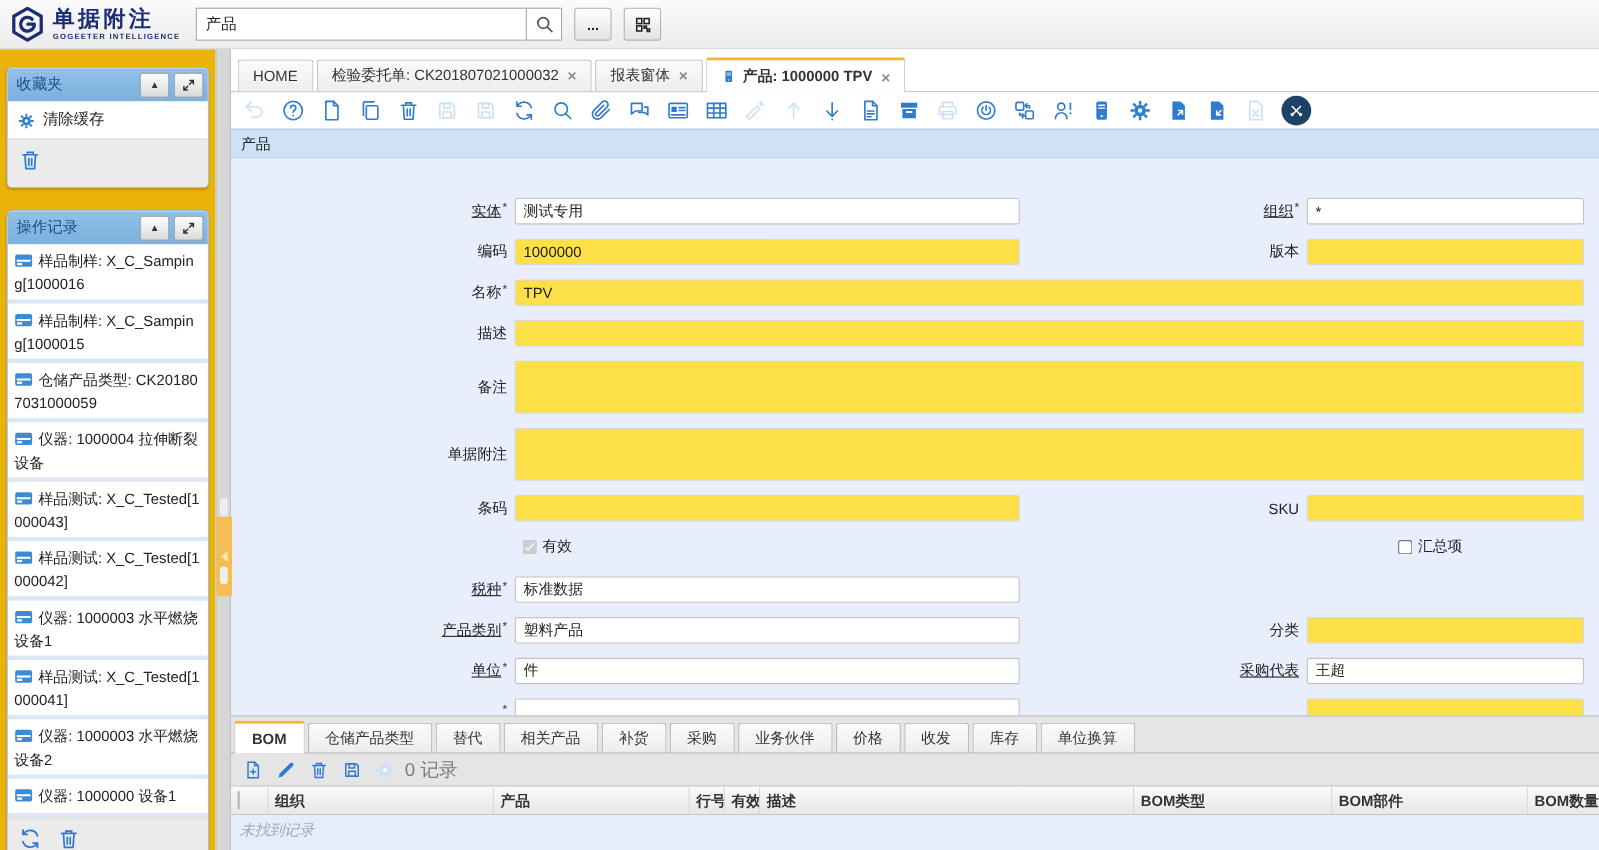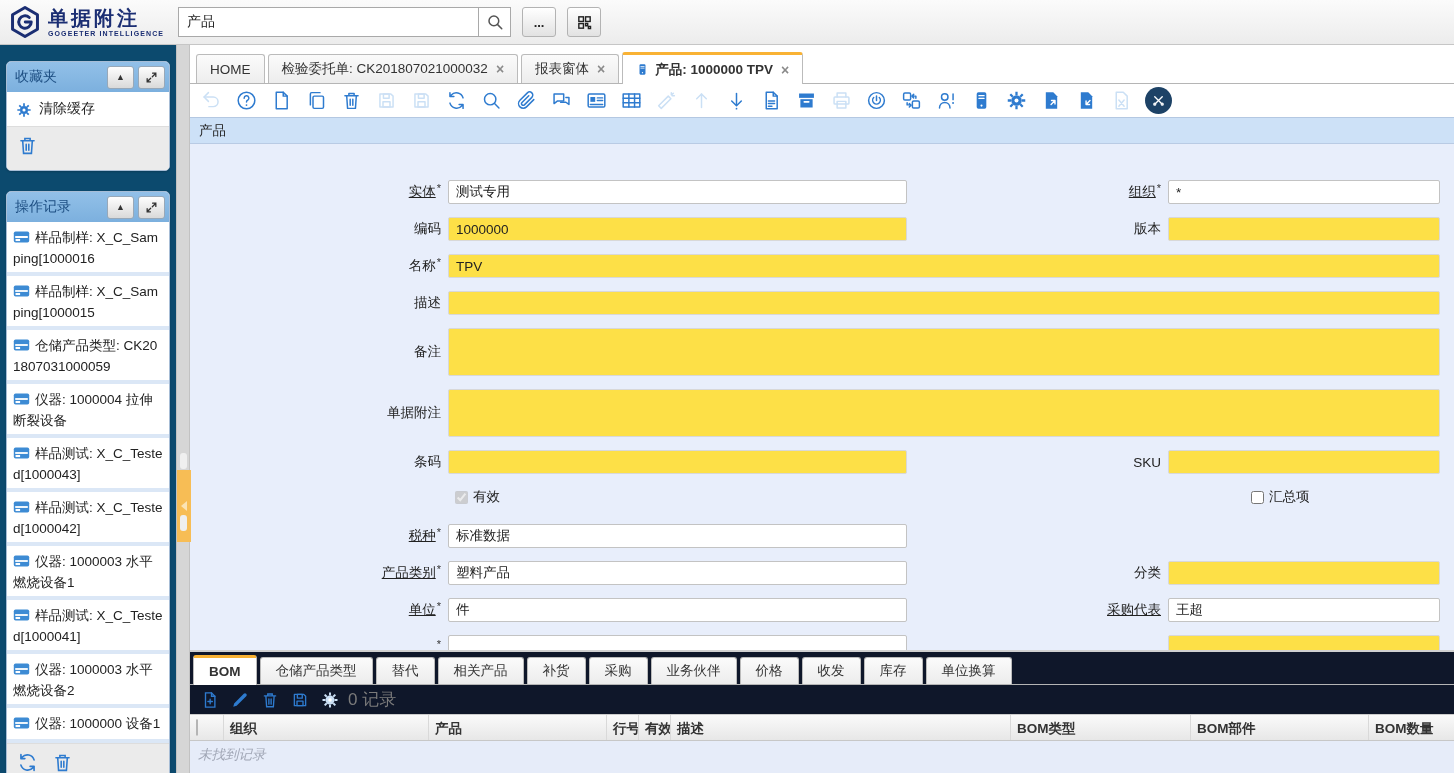--- a/index.html
+++ b/index.html
@@ -19,21 +19,21 @@
   .brand-sub{font-size:7px;font-weight:bold;color:var(--navy);letter-spacing:1.1px;margin-top:2px}
   .searchwrap{display:flex;align-items:stretch;height:30px}
   .search-input{width:300px;border:1px solid #a9a9a9;border-right:none;padding:0 8px;font-size:14px;font-family:inherit;color:#222;outline:none;background:#fff}
   .search-btn{width:33px;border:1px solid #a9a9a9;background:#fff;display:flex;align-items:center;justify-content:center;color:#555;cursor:pointer}
   .search-btn svg{width:18px;height:18px}
   .tb-btn{margin-left:11px;width:34px;height:30px;border:1px solid #b3b3b3;border-radius:3px;background:linear-gradient(#fff,#e2e2e2);display:flex;align-items:center;justify-content:center;color:#222;font-weight:bold;cursor:pointer}
   .tb-btn svg{width:17px;height:17px}
 
   
   .content{display:flex;height:728px}
-  .sidebar{width:176px;background:#0c4a6e;padding:16px 6px 0 6px;overflow:hidden}
+  .sidebar{width:196px;background:#eab308;padding:16px 6px 0 6px;overflow:hidden}
   .splitter{width:14px;background:#d6d6d6;border-left:1px solid #c2c2c2;border-right:1px solid #c2c2c2;position:relative}
   .grip{position:absolute;left:3px;width:7px;height:16px;border-radius:3px;background:#efefef}
   .grip.g1{top:408px}.grip.g2{top:470px}
   .split-handle{position:absolute;left:0;top:425px;width:14px;height:72px;background:#f7bd55;display:flex;align-items:center;justify-content:center;cursor:pointer}
   .split-arrow{width:0;height:0;border-top:5px solid transparent;border-bottom:5px solid transparent;border-right:6px solid #fbe3b4}
   .main{flex:1;display:flex;flex-direction:column;background:#fff;min-width:0}
 
   
   .panel{background:#fff;border:1px solid #a7bdd6;border-radius:5px;box-shadow:0 1px 2px rgba(0,0,0,.18);margin-bottom:20px;overflow:hidden}
   .panel-h{height:30px;background:linear-gradient(#92c0e8,#7cb0de);display:flex;align-items:center;padding:0 4px 0 8px}
@@ -77,21 +77,21 @@
   .w-left{width:459px;flex-shrink:0}
   .inp-r{flex:1;min-width:0}
   .w-full{flex:1;min-width:0}
   .cbrow{height:20px;margin-bottom:17px}
   .cb-left{width:535px;margin-left:265px;display:flex;align-items:center;gap:5px}
   .cb-right{margin-left:261px;display:flex;align-items:center;gap:5px}
   .cbrow input{width:13px;height:13px;margin:0}
   .cb-lb{font-size:13.5px;color:#222}
 
   
-  .bottom{height:123px;display:flex;flex-direction:column;background:#0f172a;border-top:2px solid #d0d0d0}
+  .bottom{height:123px;display:flex;flex-direction:column;background:#e5e5e5;border-top:2px solid #d0d0d0}
   .btabs{height:33px;display:flex;align-items:flex-end;padding-left:3px;gap:3px;border-bottom:1px solid #b5b5b5}
   .btab{height:27px;display:flex;align-items:center;padding:0 15px;border:1px solid #bbb;border-bottom:none;border-radius:3px 3px 0 0;background:linear-gradient(#fbfbfb,#ececec);font-size:13.5px;color:#333;cursor:pointer;white-space:nowrap}
   .btab.active{background:#fff;border-top:3px solid var(--accent);height:30px;margin-bottom:-1px;font-weight:bold}
   .btoolbar{height:29px;display:flex;align-items:center;gap:11px;padding-left:10px}
   .btool{width:19px;height:19px;display:flex;align-items:center;justify-content:center;color:var(--icon);cursor:pointer}
   .btool svg{width:18px;height:18px}
   .btool.disabled{color:var(--icon-disabled);cursor:default}
   .records{color:#7b7b7b;font-size:17px;margin-left:-2px}
   .thead{height:27px;display:flex;background:linear-gradient(#fafafa,#e7e7e7);border-top:1px solid #ccc;border-bottom:1px solid #c7c7c7}
   .th{padding:5px 6px;border-right:1px solid #d9d9d9;font-weight:bold;font-size:13.5px;color:#333;white-space:nowrap;overflow:hidden;flex-shrink:0}

